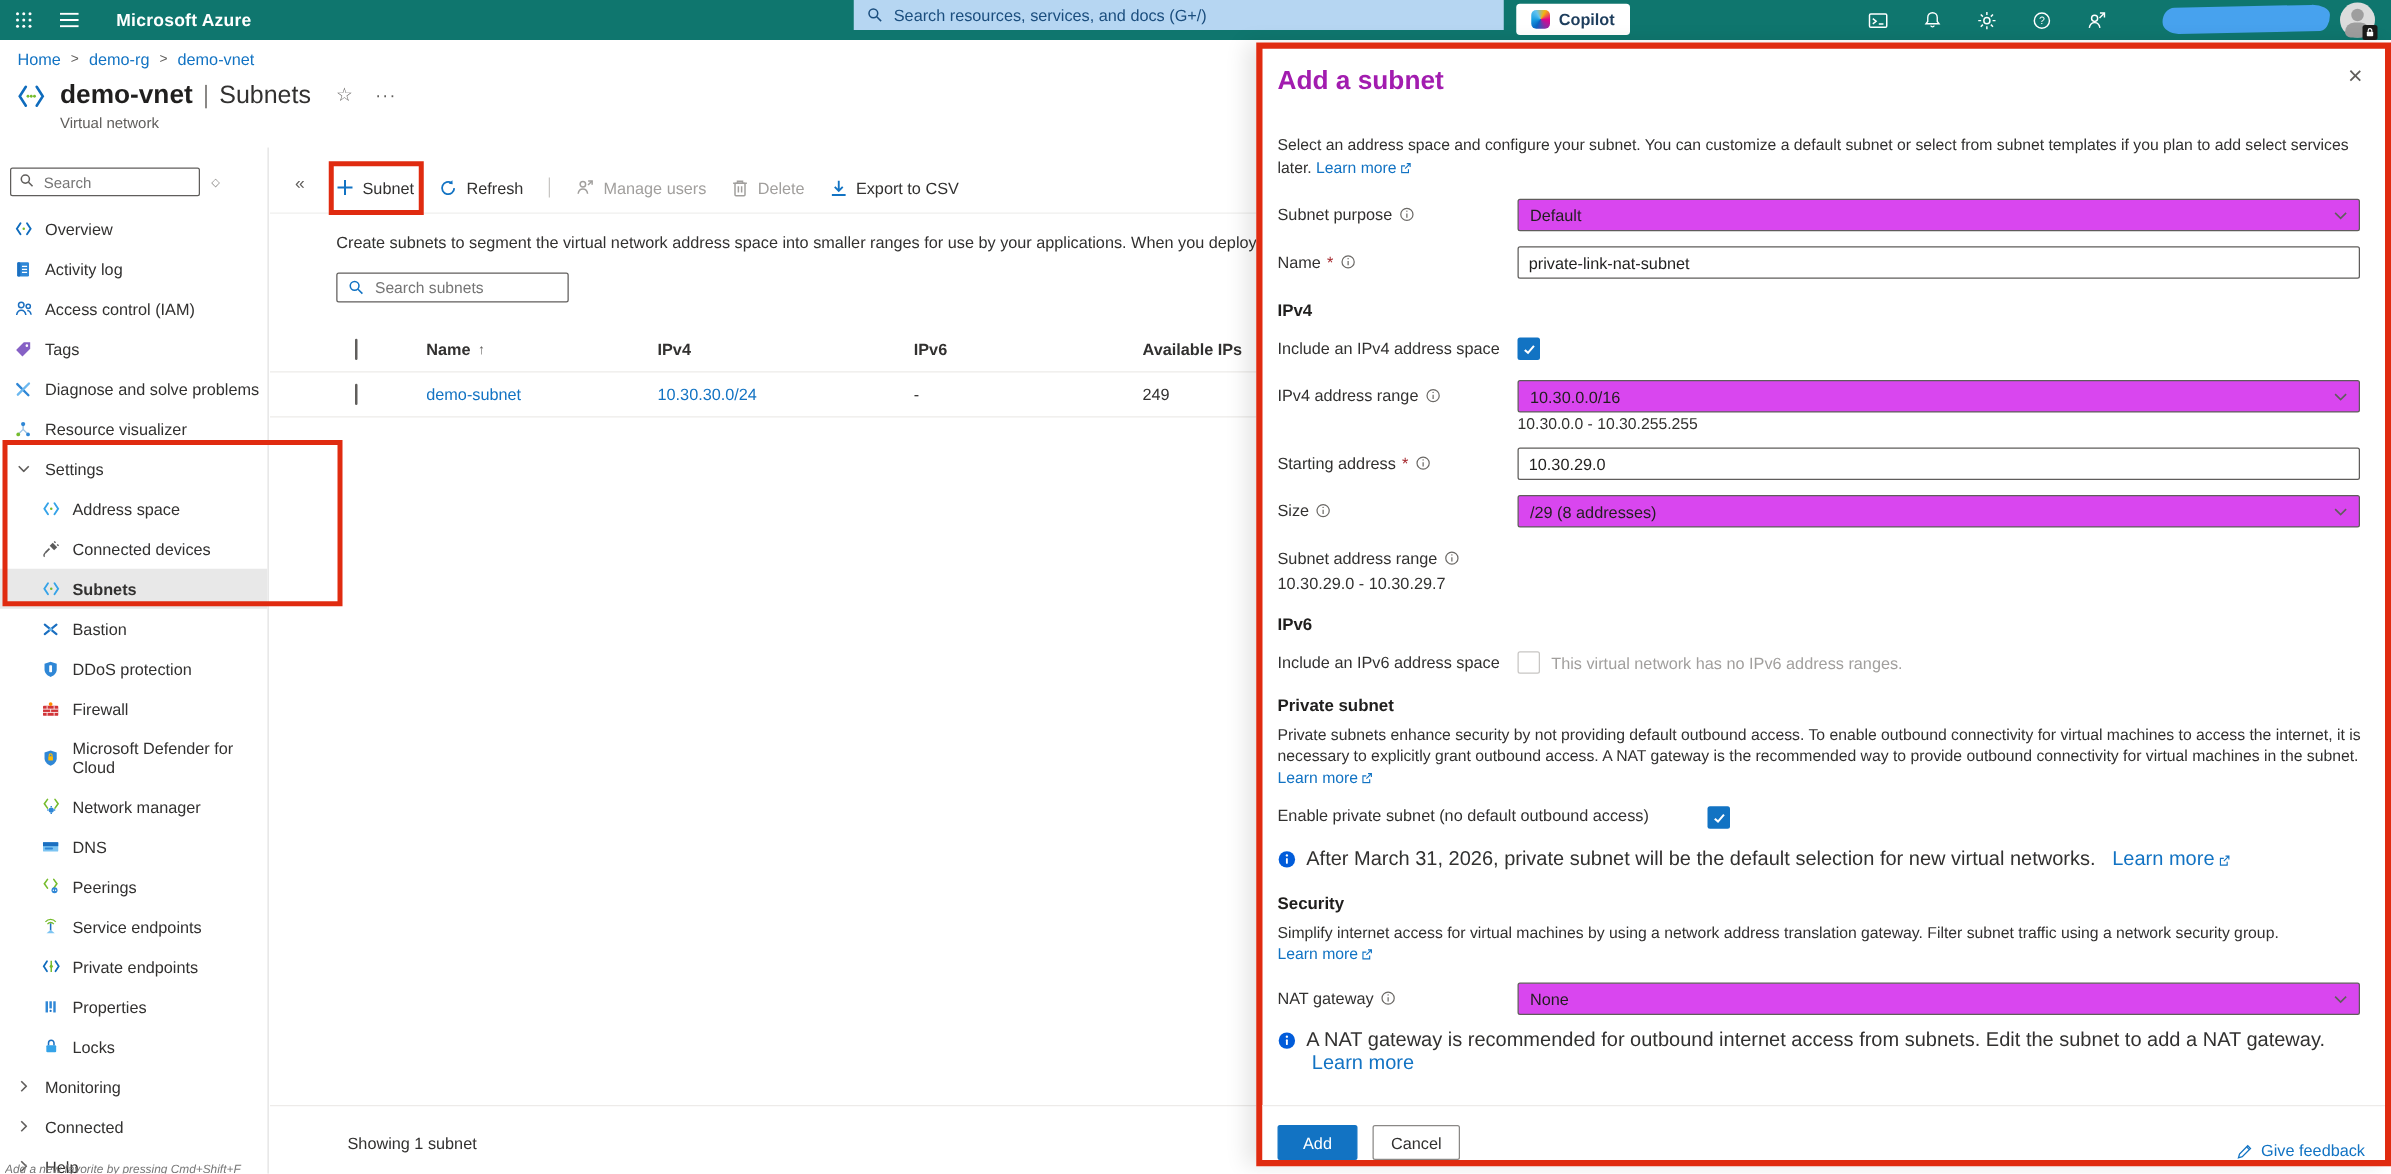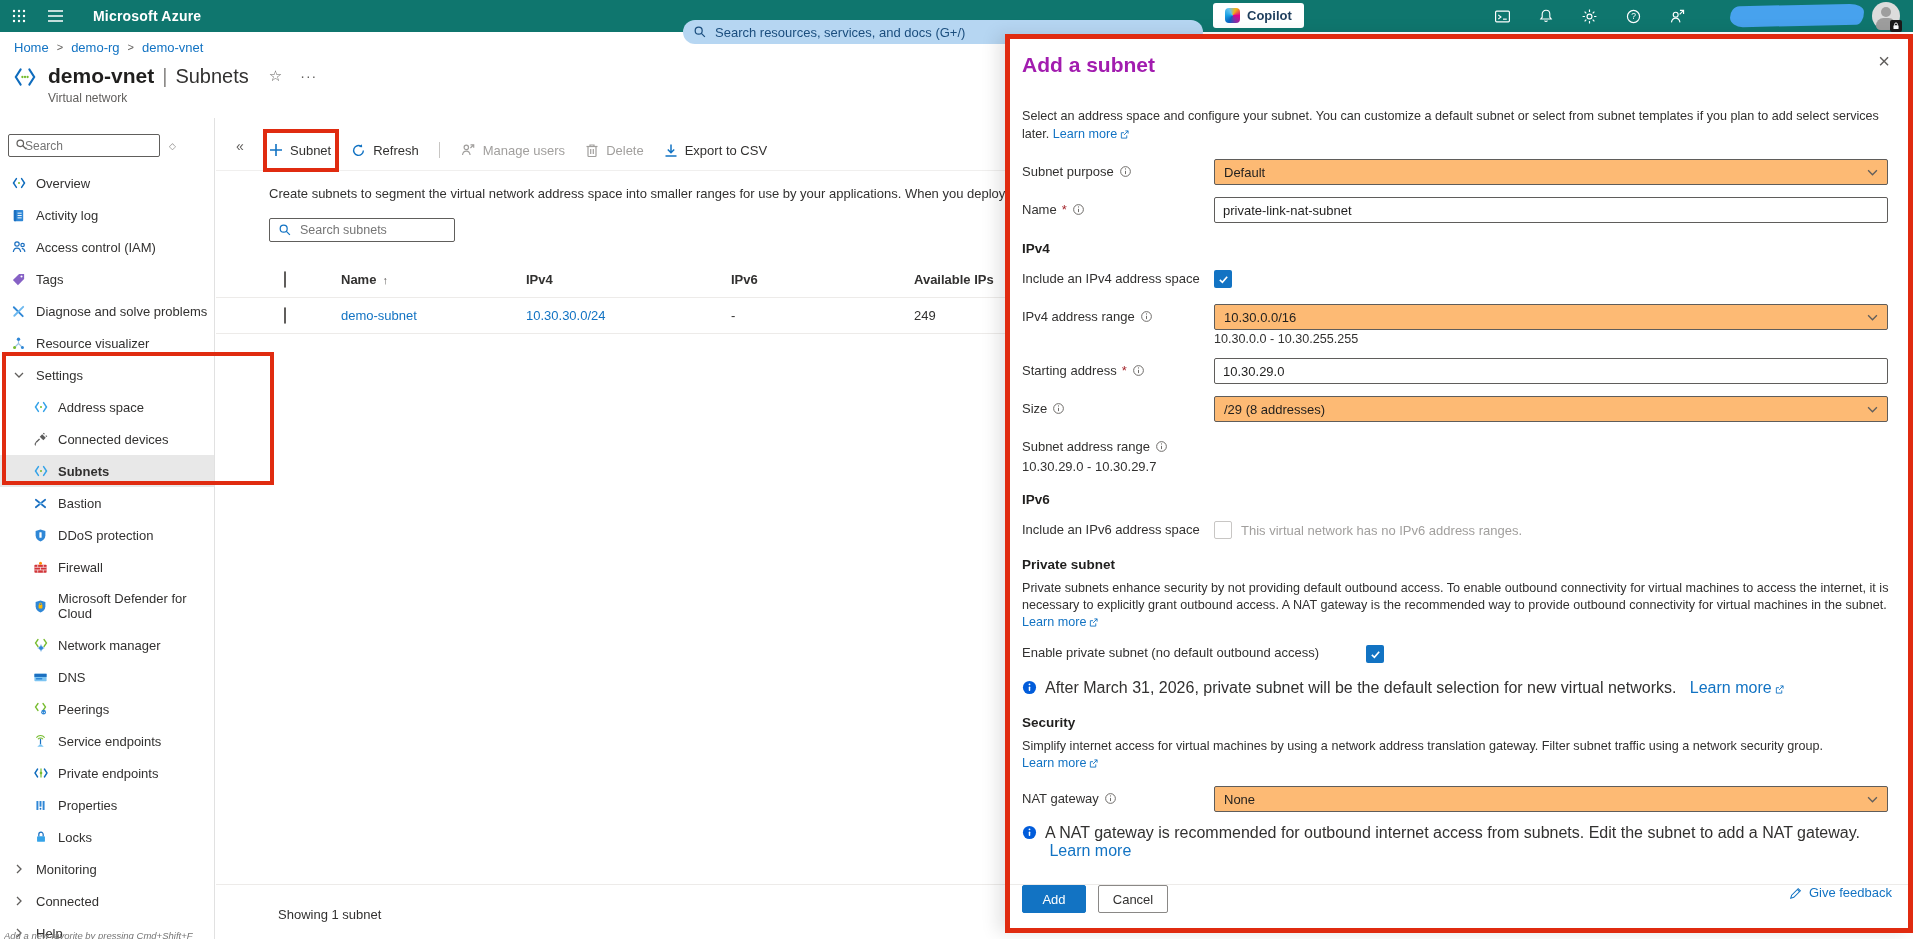--- a/index.html
+++ b/index.html
@@ -9,22 +9,22 @@
     position:relative; overflow:hidden; background:#fff; color:#323130;
   }
   svg { display:block; }
 
   
   .topbar { position:absolute; left:0; top:0; width:1913px; height:32px;
     background:#0f766e; display:flex; align-items:center; color:#fff; z-index:50; }
   .tb-waffle { margin-left:12px; }
   .tb-burger { margin-left:22px; }
   .tb-product { margin-left:30px; font-size:14px; font-weight:bold; letter-spacing:.2px; }
-  .tb-search { position:absolute; left:683px; top:20px; width:520px; height:24px;
-    background:#b6d6f2; border-radius:12px; display:flex; align-items:center; gap:8px;
+  .tb-search { position:absolute; left:683px; top:0; width:520px; height:24px;
+    background:#b6d6f2; border-radius:0; display:flex; align-items:center; gap:8px;
     padding:0 10px; color:#1b4e7e; font-size:13px; }
   .copilot { position:absolute; left:1213px; top:3px; height:25px; background:#fff;
     border-radius:3px; display:flex; align-items:center; gap:7px; padding:0 12px;
     color:#1d3d5c; font-size:13px; font-weight:bold; }
   .copilot-ic { width:15px; height:15px; border-radius:4px;
     background:conic-gradient(from 210deg,#0a64c2,#199fe3,#62c3f0,#f6b30d,#e3008c,#8a2da5,#0a64c2); }
   .tb-icons { position:absolute; left:1494px; top:0; height:32px; display:flex; align-items:center; gap:27px; }
   .tb-scribble { position:absolute; left:1730px; top:5px; width:134px; height:21px;
     background:#47a2ee; border-radius:12px 18px 10px 16px / 14px 10px 16px 12px;
     transform:rotate(-1.2deg); }
@@ -51,21 +51,21 @@
   .t-star { color:#605e5c; font-size:15px; margin-left:12px; }
   .t-more { color:#605e5c; font-size:14px; margin-left:10px; letter-spacing:1px; }
   .t-sub { font-size:12px; color:#605e5c; margin-top:3px; }
 
   
   .sidebar { position:absolute; left:0; top:118px; bottom:0; width:215px; background:#fff;
     border-right:1px solid #e1e1e1; overflow:hidden; z-index:5; }
   .sb-search-row { display:flex; align-items:center; gap:9px; margin:16px 6px 10px 8px; }
   .sb-search { position:relative; width:152px; height:23px; }
   .sb-search input { width:100%; height:100%; border:1px solid #605e5c; border-radius:2px;
-    font-size:12px; padding:0 4px 0 16px; color:#b91c1c; font-family:inherit; outline:none; }
+    font-size:12px; padding:0 4px 0 26px; color:#b91c1c; font-family:inherit; outline:none; }
   .sb-search .mag { position:absolute; left:7px; top:4px; color:#605e5c; }
   .sb-diamond { color:#8a8886; font-size:9px; }
   .nav { margin-top:8px; }
   .nav-item { display:flex; align-items:center; min-height:32px; padding:0 6px 0 10px;
     font-size:13px; color:#323130; gap:9px; cursor:pointer; }
   .nav-item .nav-ic { width:17px; flex:none; display:flex; justify-content:center; }
   .nav-item.child { padding-left:32px; }
   .nav-item.selected { background:#e8e8e8; }
   .nav-item.selected .lbl { font-weight:bold; }
   .nav-item .lbl { line-height:15px; }
@@ -118,37 +118,37 @@
   .p-desc { font-size:12.6px; line-height:18px; color:#323130; margin-bottom:16px; max-width:860px; }
   .lm { color:#1273c3; cursor:pointer; white-space:nowrap; }
   .ext { display:inline-block; vertical-align:-1px; margin-left:3px; }
   .prow { display:flex; align-items:flex-start; margin-bottom:12px; }
   .plabel { width:192px; flex:none; font-size:13px; color:#323130; padding-top:5px;
     display:flex; align-items:center; gap:5px; }
   .req { color:#a4262c; }
   .pctl { flex:1; margin-right:2px; }
   .tinput { width:100%; height:26px; border:1px solid #5f5d5b; border-radius:2px; background:#fff;
     font-size:13px; color:#201f1e; padding:0 8px; font-family:inherit; outline:none; }
-  .dropdown { width:100%; height:26px; border:1px solid #5f5d5b; border-radius:2px; background:#fdba74;
+  .dropdown { width:100%; height:26px; border:1px solid #5f5d5b; border-radius:2px; background:#d946ef;
     font-size:13px; color:#201f1e; padding:0 9px; display:flex; align-items:center;
     justify-content:space-between; cursor:pointer; }
   .static-val { font-size:13px; color:#323130; padding-top:5px; }
   .helper { font-size:12.6px; color:#323130; margin:-6px 0 12px 192px; }
   .p-heading { font-size:13.5px; font-weight:bold; color:#201f1e; margin:18px 0 14px; }
   .chkbox { width:18px; height:18px; border-radius:2px; background:#1273c3; display:flex;
     align-items:center; justify-content:center; cursor:pointer; flex:none; }
   .chkbox.off { background:#fff; border:1px solid #c8c6c4; }
   .disabled-note { font-size:13px; color:#a19f9d; }
   .p-para { font-size:12.6px; line-height:17px; color:#323130; margin-bottom:14px; max-width:872px; }
   .banner { display:flex; align-items:flex-start; gap:8px; font-size:16px; color:#323130;
     margin:16px 0 10px; }
   .enable-row { display:flex; align-items:flex-start; gap:14px; margin:2px 0 4px; }
   .enable-row .plabel { width:330px; padding-top:0; line-height:16px; display:block; }
   .panel-footer { position:absolute; left:0; right:0; bottom:0; height:44px; background:#fff;
-    border-top:1px solid #edebe9; display:flex; align-items:flex-start; padding-left:12px; gap:12px; z-index:4; }
+    border-top:1px solid #edebe9; display:flex; align-items:flex-end; padding-left:12px; gap:12px; z-index:4; }
   .btn-primary { width:64px; height:28px; background:#1273c3; border:1px solid #1273c3;
     color:#fff; font-size:13px; border-radius:2px; font-family:inherit; cursor:pointer; }
   .btn-secondary { width:70px; height:28px; background:#fff; border:1px solid #8a8886;
     color:#323130; font-size:13px; border-radius:2px; font-family:inherit; cursor:pointer; }
   .give-feedback { margin-left:auto; margin-right:16px; display:flex; align-items:center;
     gap:6px; color:#1273c3; font-size:13px; cursor:pointer; }
   .info-i { flex:none; margin-top:1px; }
 </style>
 </head>
 <body>

